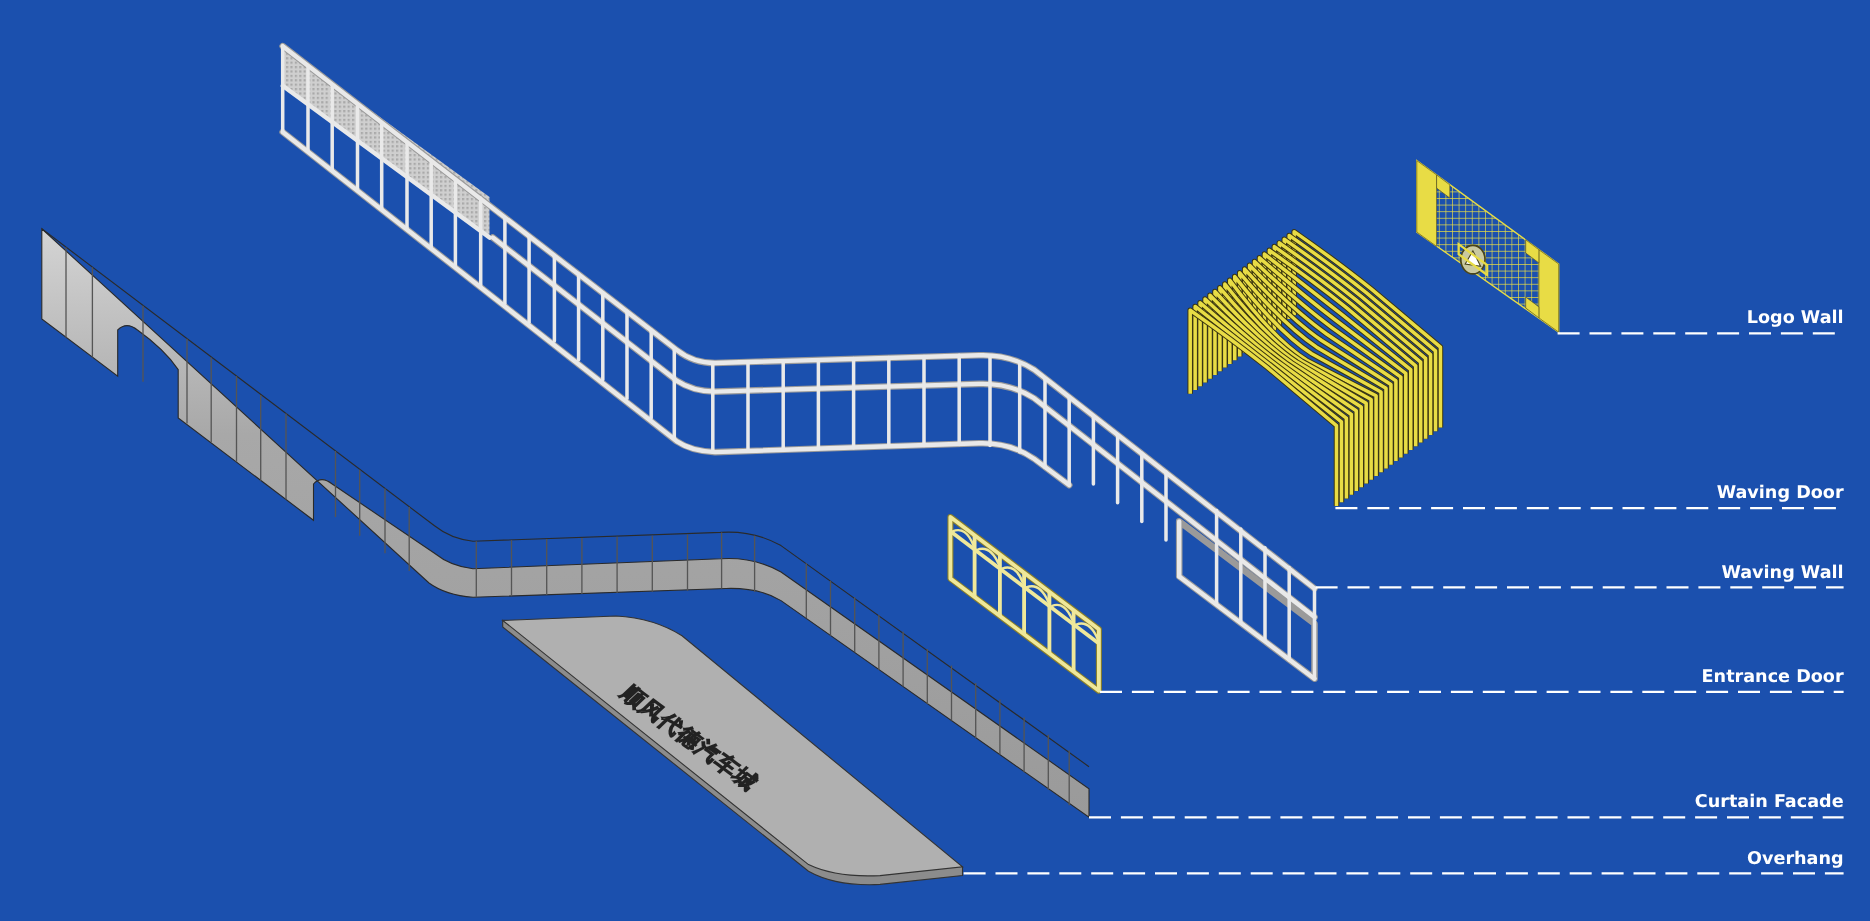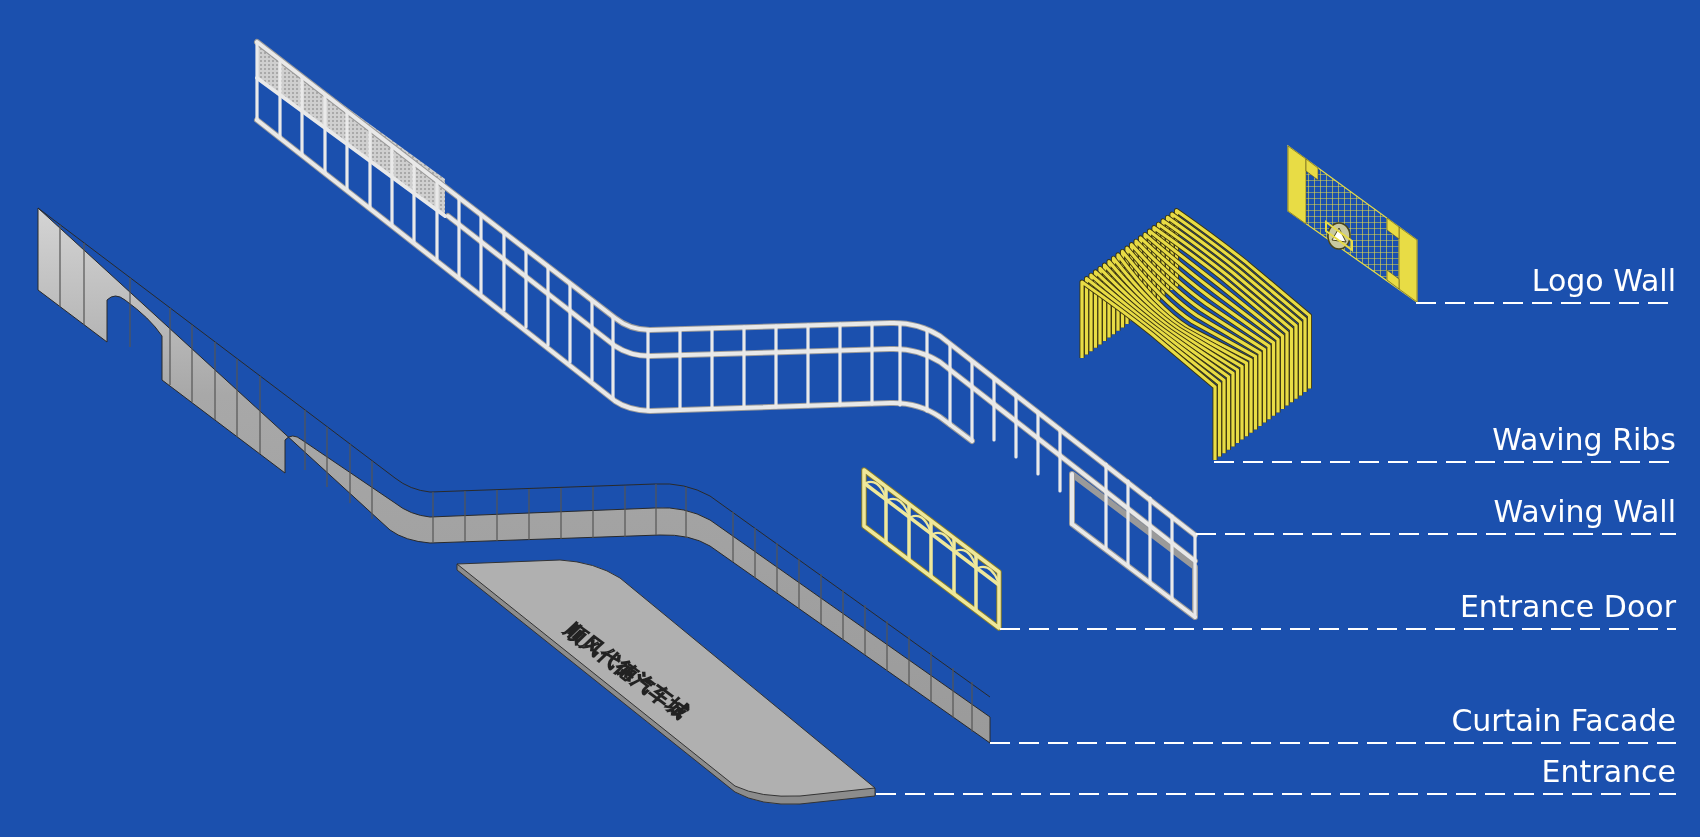--- a/index.html
+++ b/index.html
@@ -4,22 +4,22 @@
 <style>
   html, body { margin: 0; padding: 0; }
   body {
     width: 1700px; height: 837px; overflow: hidden;
     background: #1b50ae;
     font-family: "Liberation Sans", sans-serif;
     position: relative;
   }
   #stage { position: absolute; left: 0; top: 0; width: 1700px; height: 837px; }
   .label {
-    position: absolute; color: #ffffff; font-size: 30px;
-    font-family: "DejaVu Sans", sans-serif; font-weight: 400;
+    position: absolute; color: #ffffff; font-size: 16px;
+    font-family: "DejaVu Sans", sans-serif; font-weight: 700;
     white-space: nowrap; letter-spacing: 0px; text-align: center;
     transform: translateY(-100%);
   }
 </style>
 </head>
 <body>
 
 <svg id="stage" width="1700" height="837" viewBox="0 0 1700 837" xmlns="http://www.w3.org/2000/svg">
   <defs>
     <pattern id="mesh" width="4" height="4" patternUnits="userSpaceOnUse">
@@ -234,18 +234,18 @@
       <line x1="1214" x2="1676" y1="462" y2="462" stroke="#ffffff" stroke-width="2" stroke-dasharray="20 9"></line>
       <line x1="1196" x2="1676" y1="534" y2="534" stroke="#ffffff" stroke-width="2" stroke-dasharray="20 9"></line>
       <line x1="1000" x2="1676" y1="629" y2="629" stroke="#ffffff" stroke-width="2" stroke-dasharray="20 9"></line>
       <line x1="990" x2="1676" y1="743" y2="743" stroke="#ffffff" stroke-width="2" stroke-dasharray="20 9"></line>
       <line x1="876" x2="1676" y1="794" y2="794" stroke="#ffffff" stroke-width="2" stroke-dasharray="20 9"></line>
     </g>
 </svg>
 
 <div id="labels">
   <div class="label" style="right: 24px; top: 298px;">Logo Wall</div>
-  <div class="label" style="right: 24px; top: 457px;">Waving Ribs</div>
+  <div class="label" style="right: 24px; top: 457px;">Waving Door</div>
   <div class="label" style="right: 24px; top: 529px;">Waving Wall</div>
   <div class="label" style="right: 24px; top: 624px; margin-left: 12px;">Entrance Door</div>
   <div class="label" style="right: 24px; top: 738px;">Curtain Facade</div>
-  <div class="label" style="right: 24px; top: 789px;">Entrance</div>
+  <div class="label" style="right: 24px; top: 789px;">Overhang</div>
 </div>
 
 </body></html>

